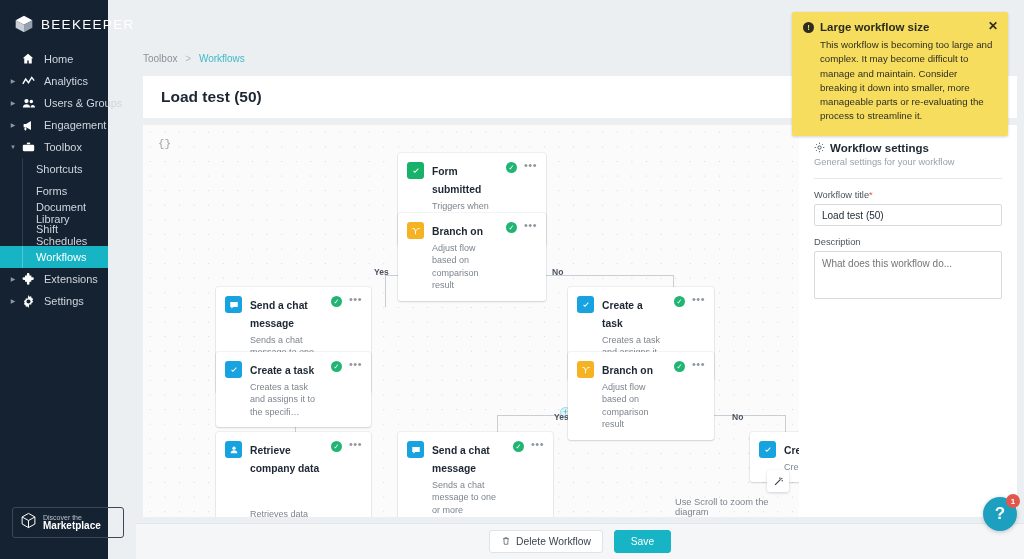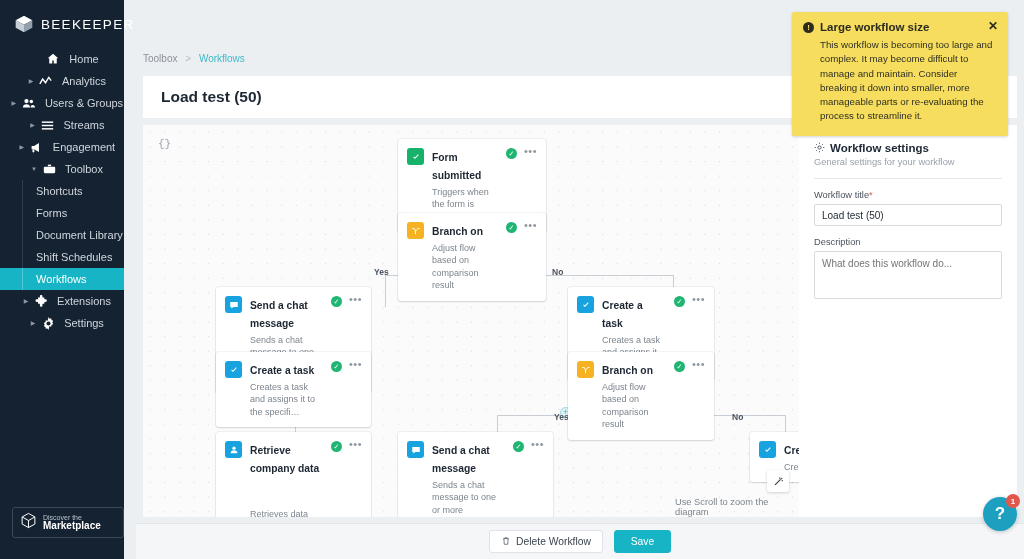--- a/index.html
+++ b/index.html
@@ -6,35 +6,35 @@
   html, body {
     width: 1024px; height: 559px;
     font-family: "Liberation Sans", sans-serif;
     background: #eceff1;
     overflow: hidden;
   }
   #app { position: relative; width: 1024px; height: 559px; }
 
   
   #sidebar {
-    position: absolute; left: 0; top: 0; width: 124px; height: 559px;
+    position: absolute; left: 0; top: 0; width: 108px; height: 559px;
     background: #152232; color: #c8d0d8;
   }
   #brand {
     display: flex; align-items: center; gap: 7px;
     padding: 14px 0 14px 14px;
   }
   #brand .logo { width: 20px; height: 20px; flex: 0 0 20px; }
   #brand .brand-text {
     font-size: 13.5px; letter-spacing: 1.3px; color: #ffffff; font-weight: 400;
   }
   .nav-item {
     display: flex; align-items: center; height: 22px;
     margin-bottom: 0; padding-left: 8px; cursor: pointer;
-    font-size: 11px; color: #cfd6dd; position: relative; justify-content: center;
+    font-size: 11px; color: #cfd6dd; position: relative;
   }
   .nav-item .caret {
     width: 10px; flex: 0 0 10px; text-align: center;
     font-size: 6px; color: #8d98a4; line-height: 1;
   }
   .nav-item .nav-ico {
     width: 20px; flex: 0 0 20px; display: flex; align-items: center;
     justify-content: center; color: #ffffff;
   }
   .nav-item .nav-label { margin-left: 6px; font-size: 11px; white-space: nowrap; }
@@ -250,31 +250,20 @@
         <svg viewBox="0 0 16 16" width="13" height="13" fill="#fff">
             <circle cx="5.5" cy="5" r="2.6"></circle>
             <circle cx="11.5" cy="5.5" r="2.1"></circle>
             <path d="M1 13c0-2.5 2-4 4.5-4s4.5 1.5 4.5 4z"></path>
             <path d="M10.5 13c0-2 1-3.3 2.7-3.3S16 11 16 13z"></path>
           </svg>
       </span>
       <span class="nav-label">Users &amp; Groups</span>
     </div>
 
-    <div class="nav-item">
-      <span class="caret">▶</span>
-      <span class="nav-ico">
-        <svg viewBox="0 0 16 16" width="13" height="13" fill="#fff">
-            <rect x="1" y="3" width="14" height="1.8"></rect>
-            <rect x="1" y="7.1" width="14" height="1.8"></rect>
-            <rect x="1" y="11.2" width="14" height="1.8"></rect>
-          </svg>
-      </span>
-      <span class="nav-label">Streams</span>
-    </div>
 
     <div class="nav-item">
       <span class="caret">▶</span>
       <span class="nav-ico">
         <svg viewBox="0 0 16 16" width="13" height="13" fill="#fff">
             <path d="M2 6h3l6-3.5v11L5 10H2z"></path>
             <rect x="3" y="10" width="2.4" height="4" rx="1"></rect>
           </svg>
       </span>
       <span class="nav-label">Engagement</span>
@@ -383,21 +372,21 @@
       <div class="plus" style="left:323px;top:326px;">+</div>
       <div class="plus" style="left:435px;top:181px;">+</div>
       <div class="plus" style="left:329px;top:142px;">+</div>
       <div class="plus" style="left:417px;top:282px;">+</div>
 
       <span class="branch-label" style="left:231px;top:142px;">Yes</span>
       <span class="branch-label" style="left:409px;top:142px;">No</span>
       <span class="branch-label" style="left:411px;top:287px;">Yes</span>
       <span class="branch-label" style="left:589px;top:287px;">No</span>
 
-      <div class="node" style="left:255px;top:14px;width:148px;">
+      <div class="node" style="left:255px;top:28px;width:148px;">
         <span class="n-ico" style="background:#17b26a;">
           <svg viewBox="0 0 16 16" width="10" height="10" fill="#fff">
               <path d="M3.5 8.2 6.3 11l6-6.4-1.1-1.1-4.9 5.2-1.7-1.7z"></path>
             </svg>
         </span>
         <span class="n-body">
           <span class="n-title">Form submitted</span>
           <span class="n-desc" style="display:block;">Triggers when the form is submitted</span>
         </span>
         <span class="n-right">

